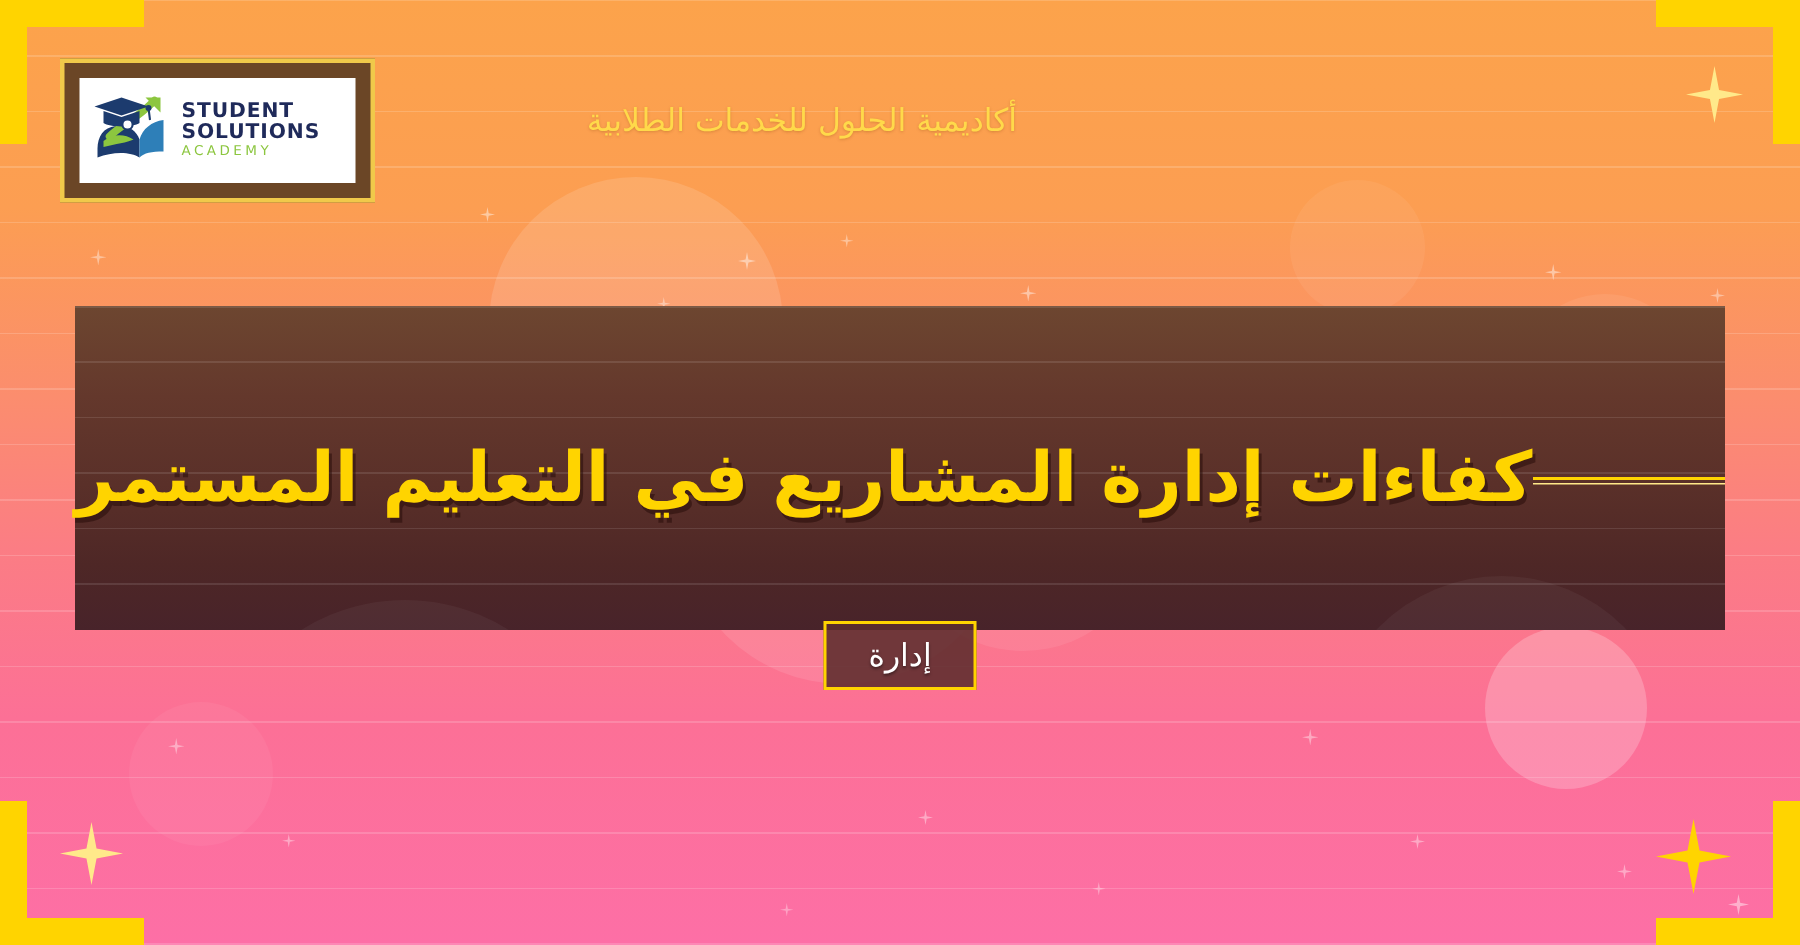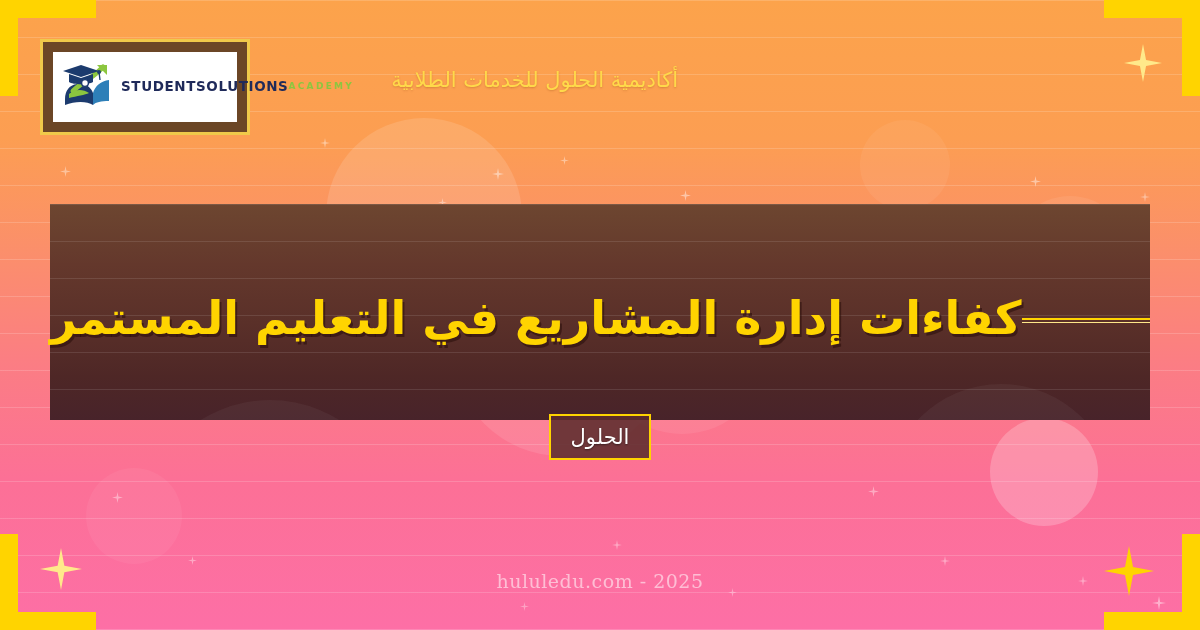--- a/index.html
+++ b/index.html
@@ -61,28 +61,28 @@
     position:absolute;left:40px;top:39px;width:210px;height:96px;
     background:#6B4626;border:3px solid #F0C94A;
     box-sizing:border-box;padding:10px;
   }
   .logo-inner{
     width:100%;height:100%;background:#fff;
     display:flex;align-items:center;justify-content:flex-start;gap:6px;
     padding-left:6px;box-sizing:border-box;
   }
   .logo-mark{width:56px;height:52px;flex:0 0 56px;}
-  .logo-words{display:flex;flex-direction:row;line-height:1;}
+  .logo-words{display:flex;flex-direction:column;line-height:1;}
   .logo-words .l1,.logo-words .l2{
     font-family:"DejaVu Sans","Liberation Sans",sans-serif;
     font-weight:bold;font-size:13.5px;letter-spacing:.6px;color:#1F2A5A;
   }
   .logo-words .l3{
     font-family:"DejaVu Sans","Liberation Sans",sans-serif;
-    font-weight:bold;font-size:9px;letter-spacing:2.3px;color:#8CC63F;margin-top:2px;
+    font-weight:normal;font-size:9px;letter-spacing:2.3px;color:#8CC63F;margin-top:2px;
   }
 
   
   .brand-ar{
     position:absolute;left:258px;top:68px;width:420px;
     direction:rtl;text-align:right;
     font-family:"DejaVu Sans","Liberation Sans",sans-serif;
     font-size:21px;color:#FFD94A;white-space:nowrap;
     text-shadow:0 1px 2px rgba(120,60,0,.25);
   }
@@ -259,17 +259,16 @@
 
     <div class="bbk bb3"></div>
     <div class="scanlines"></div>
   </div>
 
   <div class="title-wrap">
     <div class="title">كفاءات إدارة المشاريع في التعليم المستمر</div>
     <div class="title-rule"></div>
   </div>
 
-  <div class="badge">الحلول</div>
-
-  <div class="footer">hululedu.com - 2025</div>
+  <div class="badge">إدارة</div>
+
 
 </div>
 
 </body></html>

